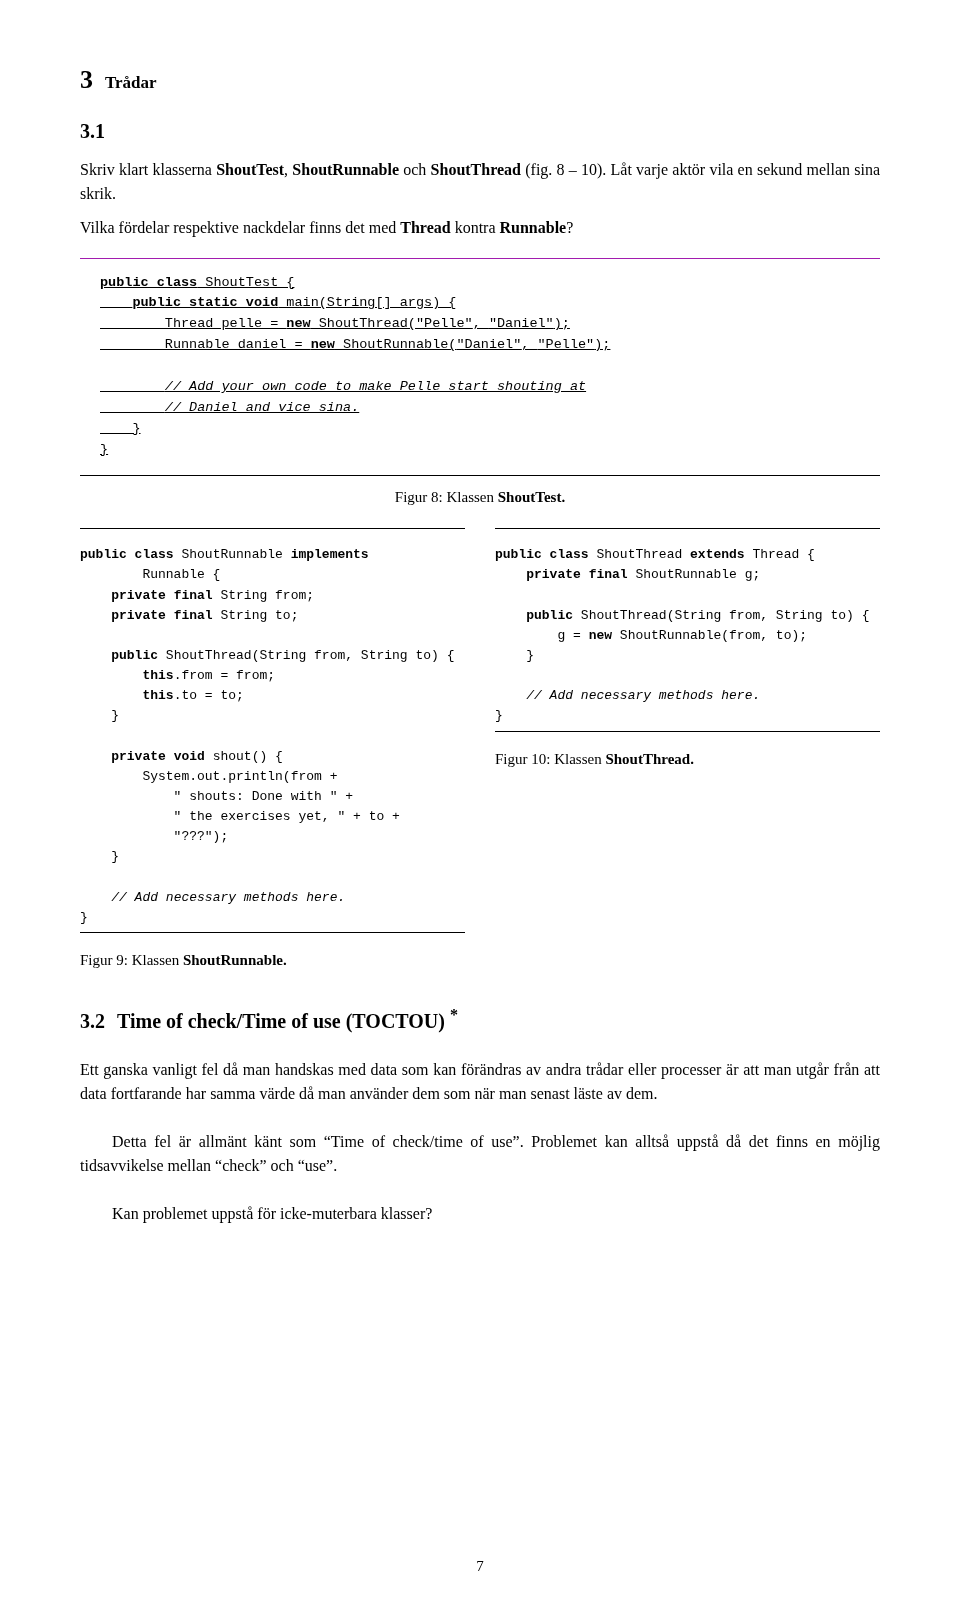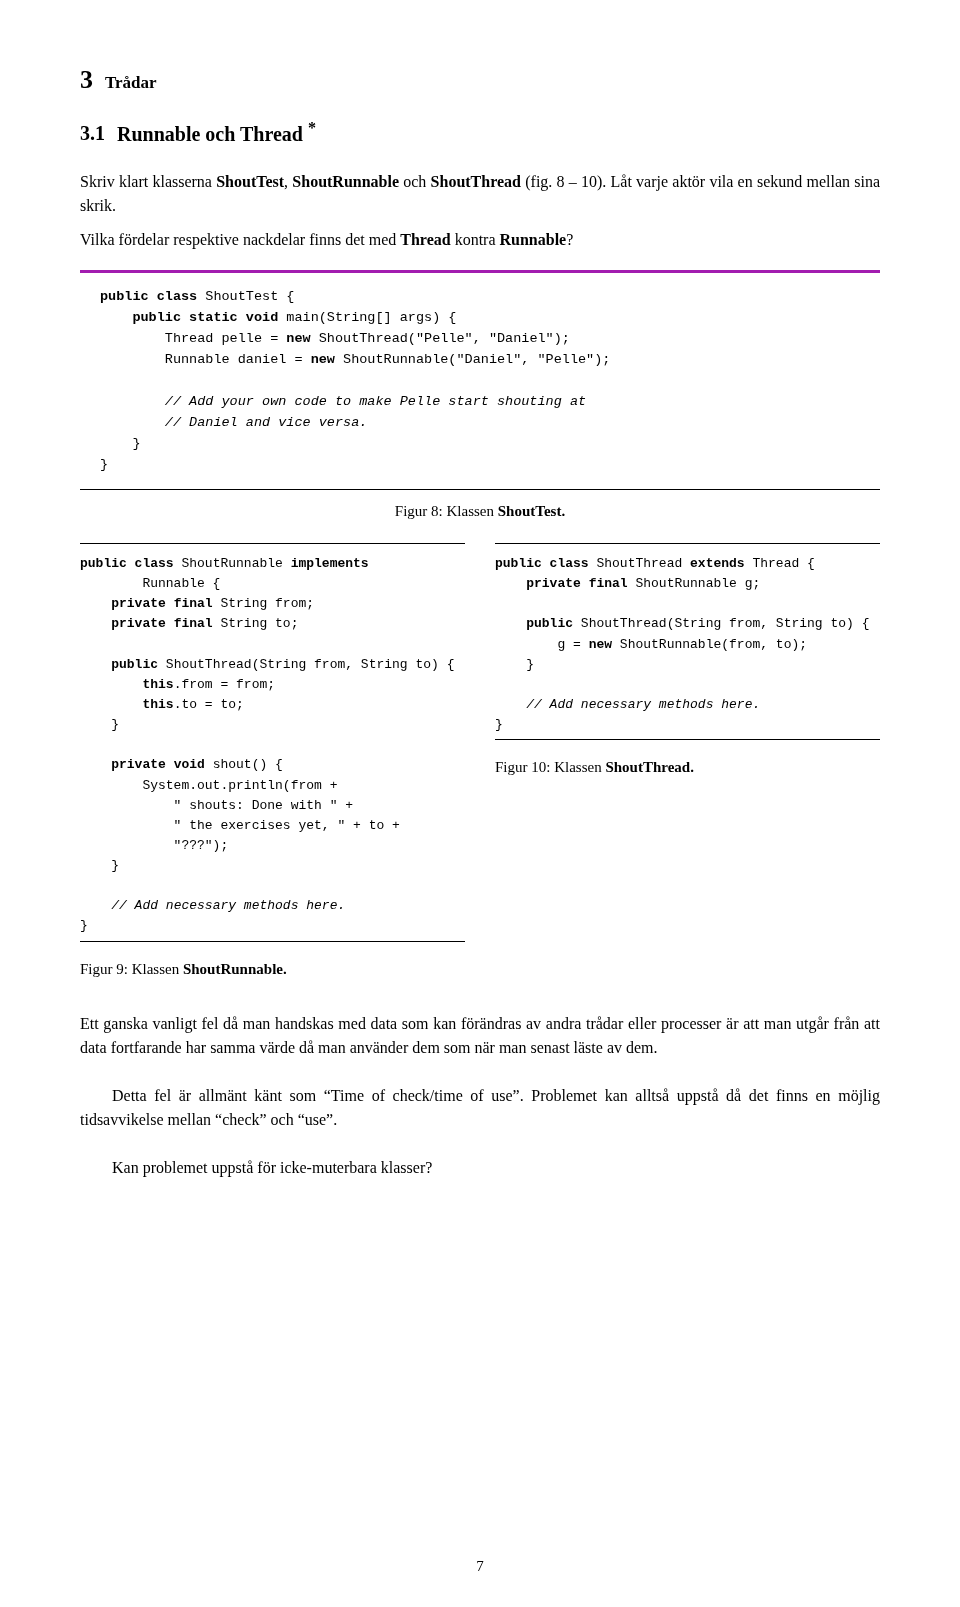--- a/index.html
+++ b/index.html
@@ -49,45 +49,46 @@
       margin-bottom: 10px;
       text-align: justify;
       margin-top: 24px;
     }
 
     .code-block {
       font-family: "Courier New", Courier, monospace;
       font-size: 13.5px;
       line-height: 1.55;
       background: #ffffff;
-      border-top: 3px solid #a21caf;
+      border-top: 1px solid #a21caf;
       border-bottom: 1px solid #000;
       padding: 14px 20px;
       margin: 18px 0 10px 0;
       white-space: pre;
+      text-decoration: underline;
     }
 
     .figure-caption {
       text-align: center;
       font-size: 15px;
       margin-top: 6px;
       margin-bottom: 18px;
     }
 
     .two-col {
       display: flex;
       gap: 30px;
       margin: 20px 0 10px 0;
       align-items: flex-start;
     }
 
     .col {
       flex: 1;
       border-top: 1px solid #000;
-      padding-top: 10px;
+      padding-top: 16px;
     }
 
     .col-code {
       font-family: "Courier New", Courier, monospace;
       font-size: 13px;
       line-height: 1.55;
       white-space: pre;
     }
 
     .col-caption {
@@ -140,41 +141,37 @@
 
 <div class="page">
 
   <div class="section-header">
     <span class="section-num">3</span>
     <h2>Trådar</h2>
   </div>
 
   <div class="section-header">
     <span class="subsec-num">3.1</span>
-    <h3 style="margin-top:0;">
-      <span>Runnable och Thread</span>
-      <span class="asterisk">*</span>
-    </h3>
   </div>
 
   <p>
     Skriv klart klasserna <strong>ShoutTest</strong>, <strong>ShoutRunnable</strong> och <strong>ShoutThread</strong> (fig. 8 – 10). Låt varje aktör vila en sekund mellan sina skrik.
   </p>
 
   <p>
     Vilka fördelar respektive nackdelar finns det med <strong>Thread</strong> kontra <strong>Runnable</strong>?
   </p>
 
   <div class="code-block"><span class="kw">public class</span> ShoutTest {
     <span class="kw">public static void</span> main(String[] args) {
         Thread pelle = <span class="kw">new</span> ShoutThread(<span>"Pelle"</span>, <span>"Daniel"</span>);
         Runnable daniel = <span class="kw">new</span> ShoutRunnable(<span>"Daniel"</span>, <span>"Pelle"</span>);
 
         <span class="it">// Add your own code to make Pelle start shouting at</span>
-        <span class="it">// Daniel and vice versa.</span>
+        <span class="it">// Daniel and vice sina.</span>
     }
 }</div>
 
   <div class="figure-caption">
     <span>Figur 8: Klassen</span> <strong>ShoutTest.</strong>
   </div>
 
   <div class="two-col">
 
     <div class="col">
@@ -214,20 +211,27 @@
     <span class="it">// Add necessary methods here.</span>
 }</div>
       <hr class="divider-line">
       <div class="col-caption">
         <span>Figur 10: Klassen</span> <strong>ShoutThread.</strong>
       </div>
     </div>
   </div>
 
   <div style="margin-top: 32px;">
+    <div class="section-header">
+      <span class="subsec-num">3.2</span>
+      <h3 style="margin-top:0;">
+        <span>Time of check/Time of use (TOCTOU)</span>
+        <span class="asterisk">*</span>
+      </h3>
+    </div>
 
     <p>Ett ganska vanligt fel då man handskas med data som kan förändras av andra trådar eller processer är att man utgår från att data fortfarande har samma värde då man använder dem som när man senast läste av dem.</p>
 
     <p class="indent-p">Detta fel är allmänt känt som “Time of check/time of use”. Problemet kan alltså uppstå då det finns en möjlig tidsavvikelse mellan “check” och “use”.</p>
 
     <p class="indent-p">Kan problemet uppstå för icke-muterbara klasser?</p>
   </div>
 
   <div class="page-number">7</div>
 

